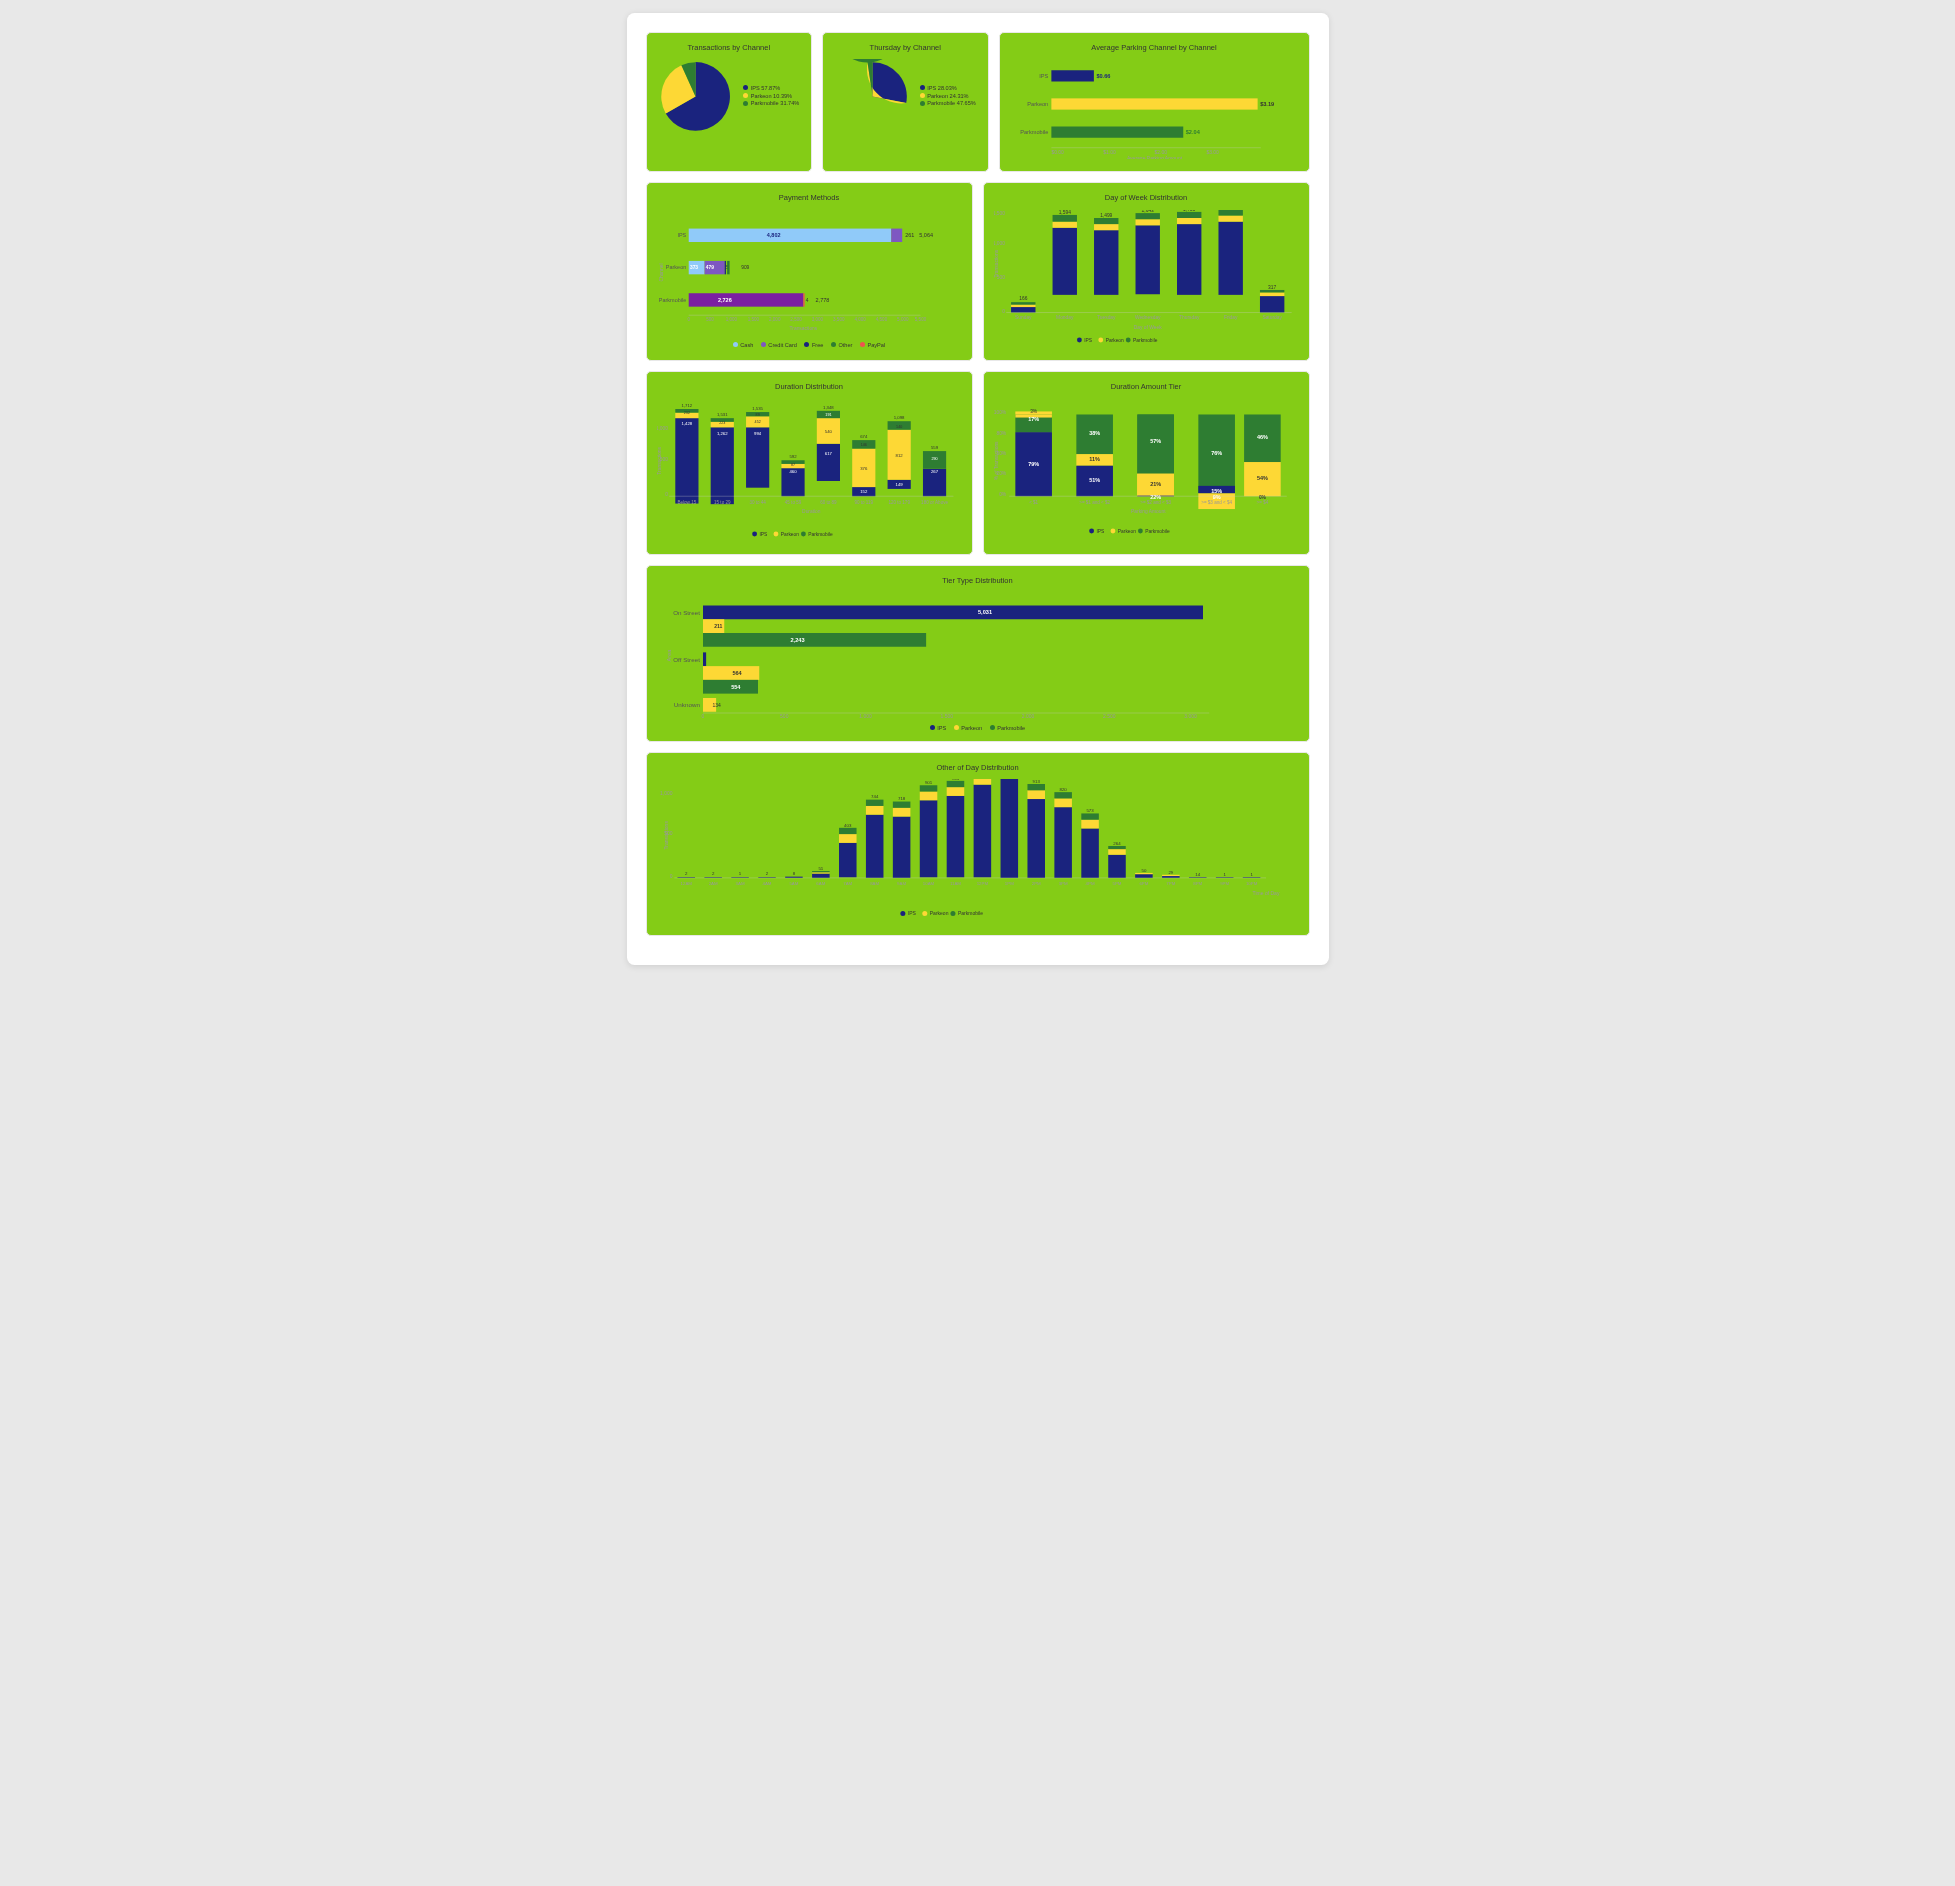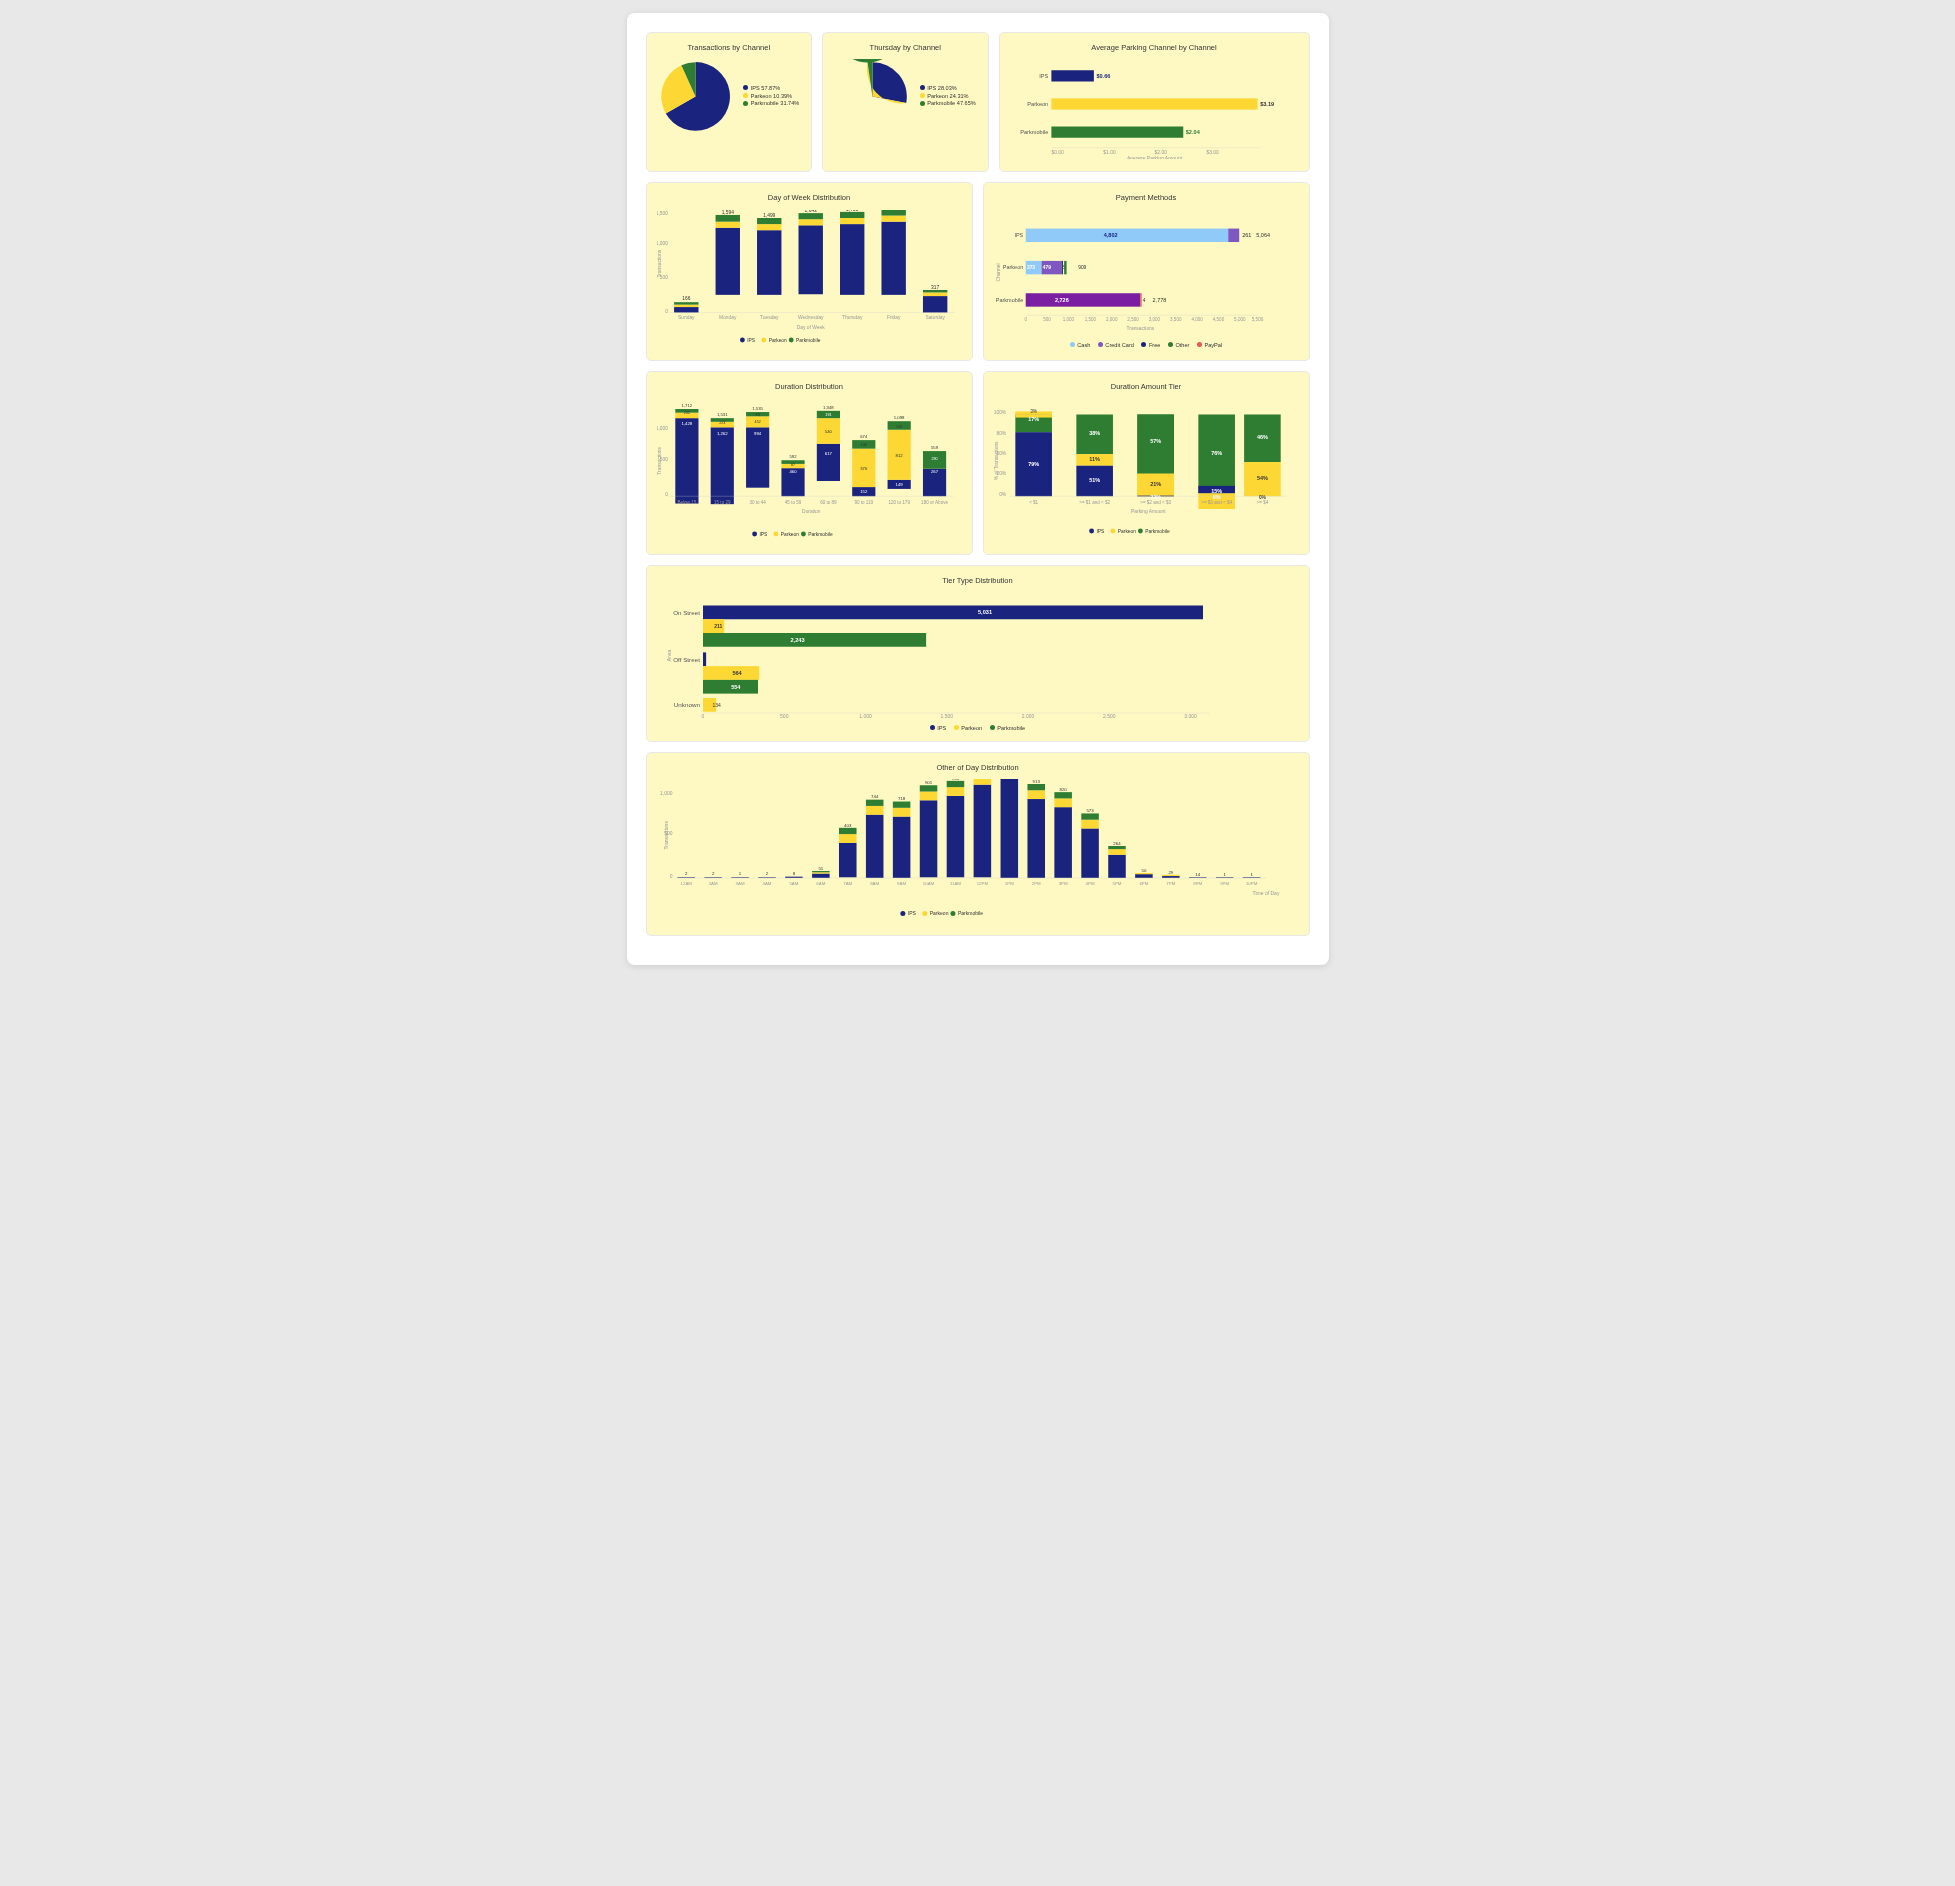--- a/index.html
+++ b/index.html
@@ -11,21 +11,21 @@
     .dashboard {
       background: #fff;
       border-radius: 7.5px;
       padding: 19px;
       max-width: 702px;
       margin: 0 auto;
       box-shadow: 0 1.3px 6.3px rgba(0,0,0,0.1);
     }
     .row { display: flex; gap: 10px; margin-bottom: 10px; }
     .card {
-      background: #fef9c3;
+      background: #84cc16;
       border: 0.6px solid #e8e8e8;
       border-radius: 5px;
       padding: 10px;
       flex: 1;
     }
     .chart-title {
       text-align: center;
       font-size: 7.5px;
       color: #333;
       margin-bottom: 7.5px;
@@ -155,85 +155,20 @@
         <text x="118" y="178" font-size="8" fill="#333">Parkeon</text>
         <circle cx="155" cy="175" r="4" fill="#2e7d32"></circle>
         <text x="163" y="178" font-size="8" fill="#333">Parkmobile</text>
       </svg>
     </div>
   </div>
 
   <div class="row">
 
     <div class="card" style="flex:1">
-      <div class="chart-title">Day of Week Distribution</div>
-      <svg width="100%" height="138" viewBox="0 0 500 220">
-
-        <rect x="28" y="156" width="40" height="9" fill="#1a237e"></rect>
-        <rect x="28" y="152" width="40" height="4" fill="#fdd835"></rect>
-        <rect x="28" y="148" width="40" height="4" fill="#2e7d32"></rect>
-        <text x="48" y="145" font-size="8" fill="#333" text-anchor="middle">166</text>
-
-        <rect x="96" y="26" width="40" height="110" fill="#1a237e"></rect>
-        <rect x="96" y="16" width="40" height="10" fill="#fdd835"></rect>
-        <rect x="96" y="5" width="40" height="11" fill="#2e7d32"></rect>
-        <text x="116" y="3" font-size="8" fill="#333" text-anchor="middle">1,594</text>
-
-        <rect x="164" y="30" width="40" height="106" fill="#1a237e"></rect>
-        <rect x="164" y="20" width="40" height="10" fill="#fdd835"></rect>
-        <rect x="164" y="10" width="40" height="10" fill="#2e7d32"></rect>
-        <text x="184" y="8" font-size="8" fill="#333" text-anchor="middle">1,499</text>
-
-        <rect x="232" y="22" width="40" height="113" fill="#1a237e"></rect>
-        <rect x="232" y="12" width="40" height="10" fill="#fdd835"></rect>
-        <rect x="232" y="2" width="40" height="10" fill="#2e7d32"></rect>
-        <text x="252" y="0" font-size="8" fill="#333" text-anchor="middle">1,643</text>
-
-        <rect x="300" y="20" width="40" height="116" fill="#1a237e"></rect>
-        <rect x="300" y="10" width="40" height="10" fill="#fdd835"></rect>
-        <rect x="300" y="0" width="40" height="10" fill="#2e7d32"></rect>
-        <text x="320" y="-2" font-size="8" fill="#333" text-anchor="middle">1,705</text>
-
-        <rect x="368" y="16" width="40" height="120" fill="#1a237e"></rect>
-        <rect x="368" y="6" width="40" height="10" fill="#fdd835"></rect>
-        <rect x="368" y="-4" width="40" height="10" fill="#2e7d32"></rect>
-        <text x="388" y="-6" font-size="8" fill="#333" text-anchor="middle">1,827</text>
-
-        <rect x="436" y="138" width="40" height="27" fill="#1a237e"></rect>
-        <rect x="436" y="132" width="40" height="6" fill="#fdd835"></rect>
-        <rect x="436" y="128" width="40" height="4" fill="#2e7d32"></rect>
-        <text x="456" y="126" font-size="8" fill="#333" text-anchor="middle">317</text>
-
-        <line x1="20" y1="165" x2="488" y2="165" stroke="#ccc" stroke-width="0.5"></line>
-        <text x="48" y="176" font-size="8" fill="#999" text-anchor="middle">Sunday</text>
-        <text x="116" y="176" font-size="8" fill="#999" text-anchor="middle">Monday</text>
-        <text x="184" y="176" font-size="8" fill="#999" text-anchor="middle">Tuesday</text>
-        <text x="252" y="176" font-size="8" fill="#999" text-anchor="middle">Wednesday</text>
-        <text x="320" y="176" font-size="8" fill="#999" text-anchor="middle">Thursday</text>
-        <text x="388" y="176" font-size="8" fill="#999" text-anchor="middle">Friday</text>
-        <text x="456" y="176" font-size="8" fill="#999" text-anchor="middle">Saturday</text>
-        <text x="252" y="192" font-size="8" fill="#999" text-anchor="middle">Day of Week</text>
-
-        <text x="18" y="165" font-size="8" fill="#999" text-anchor="end">0</text>
-        <text x="18" y="110" font-size="8" fill="#999" text-anchor="end">500</text>
-        <text x="18" y="55" font-size="8" fill="#999" text-anchor="end">1,000</text>
-        <text x="18" y="5" font-size="8" fill="#999" text-anchor="end">1,500</text>
-
-        <text x="6" y="85" font-size="8" fill="#999" transform="rotate(-90,6,85)" text-anchor="middle">Transactions</text>
-
-        <circle cx="140" cy="210" r="4" fill="#1a237e"></circle>
-        <text x="148" y="213" font-size="8" fill="#333">IPS</text>
-        <circle cx="175" cy="210" r="4" fill="#fdd835"></circle>
-        <text x="183" y="213" font-size="8" fill="#333">Parkeon</text>
-        <circle cx="220" cy="210" r="4" fill="#2e7d32"></circle>
-        <text x="228" y="213" font-size="8" fill="#333">Parkmobile</text>
-      </svg>
-    </div>
-
-    <div class="card" style="flex:1">
       <div class="chart-title">Payment Methods</div>
       <svg width="100%" height="125" viewBox="0 0 500 200">
 
         <text x="48" y="42" font-size="9" text-anchor="end" fill="#555">IPS</text>
         <text x="48" y="95" font-size="9" text-anchor="end" fill="#555">Parkeon</text>
         <text x="48" y="148" font-size="9" text-anchor="end" fill="#555">Parkmobile</text>
 
         <rect x="52" y="28" width="332" height="22" fill="#90caf9"></rect>
         <text x="180" y="42" font-size="9" fill="#1a237e" font-weight="bold">4,802</text>
         <rect x="384" y="28" width="18" height="22" fill="#7e57c2"></rect>
@@ -289,20 +224,85 @@
             <span class="legend-sq" style="background:#2e7d32"></span>
             <span>Other</span>
           </div>
         <div class="legend-item">
             <span class="legend-sq" style="background:#ef5350"></span>
             <span>PayPal</span>
           </div>
       </div>
     </div>
 
+    <div class="card" style="flex:1">
+      <div class="chart-title">Day of Week Distribution</div>
+      <svg width="100%" height="138" viewBox="0 0 500 220">
+
+        <rect x="28" y="156" width="40" height="9" fill="#1a237e"></rect>
+        <rect x="28" y="152" width="40" height="4" fill="#fdd835"></rect>
+        <rect x="28" y="148" width="40" height="4" fill="#2e7d32"></rect>
+        <text x="48" y="145" font-size="8" fill="#333" text-anchor="middle">166</text>
+
+        <rect x="96" y="26" width="40" height="110" fill="#1a237e"></rect>
+        <rect x="96" y="16" width="40" height="10" fill="#fdd835"></rect>
+        <rect x="96" y="5" width="40" height="11" fill="#2e7d32"></rect>
+        <text x="116" y="3" font-size="8" fill="#333" text-anchor="middle">1,594</text>
+
+        <rect x="164" y="30" width="40" height="106" fill="#1a237e"></rect>
+        <rect x="164" y="20" width="40" height="10" fill="#fdd835"></rect>
+        <rect x="164" y="10" width="40" height="10" fill="#2e7d32"></rect>
+        <text x="184" y="8" font-size="8" fill="#333" text-anchor="middle">1,499</text>
+
+        <rect x="232" y="22" width="40" height="113" fill="#1a237e"></rect>
+        <rect x="232" y="12" width="40" height="10" fill="#fdd835"></rect>
+        <rect x="232" y="2" width="40" height="10" fill="#2e7d32"></rect>
+        <text x="252" y="0" font-size="8" fill="#333" text-anchor="middle">1,643</text>
+
+        <rect x="300" y="20" width="40" height="116" fill="#1a237e"></rect>
+        <rect x="300" y="10" width="40" height="10" fill="#fdd835"></rect>
+        <rect x="300" y="0" width="40" height="10" fill="#2e7d32"></rect>
+        <text x="320" y="-2" font-size="8" fill="#333" text-anchor="middle">1,705</text>
+
+        <rect x="368" y="16" width="40" height="120" fill="#1a237e"></rect>
+        <rect x="368" y="6" width="40" height="10" fill="#fdd835"></rect>
+        <rect x="368" y="-4" width="40" height="10" fill="#2e7d32"></rect>
+        <text x="388" y="-6" font-size="8" fill="#333" text-anchor="middle">1,827</text>
+
+        <rect x="436" y="138" width="40" height="27" fill="#1a237e"></rect>
+        <rect x="436" y="132" width="40" height="6" fill="#fdd835"></rect>
+        <rect x="436" y="128" width="40" height="4" fill="#2e7d32"></rect>
+        <text x="456" y="126" font-size="8" fill="#333" text-anchor="middle">317</text>
+
+        <line x1="20" y1="165" x2="488" y2="165" stroke="#ccc" stroke-width="0.5"></line>
+        <text x="48" y="176" font-size="8" fill="#999" text-anchor="middle">Sunday</text>
+        <text x="116" y="176" font-size="8" fill="#999" text-anchor="middle">Monday</text>
+        <text x="184" y="176" font-size="8" fill="#999" text-anchor="middle">Tuesday</text>
+        <text x="252" y="176" font-size="8" fill="#999" text-anchor="middle">Wednesday</text>
+        <text x="320" y="176" font-size="8" fill="#999" text-anchor="middle">Thursday</text>
+        <text x="388" y="176" font-size="8" fill="#999" text-anchor="middle">Friday</text>
+        <text x="456" y="176" font-size="8" fill="#999" text-anchor="middle">Saturday</text>
+        <text x="252" y="192" font-size="8" fill="#999" text-anchor="middle">Day of Week</text>
+
+        <text x="18" y="165" font-size="8" fill="#999" text-anchor="end">0</text>
+        <text x="18" y="110" font-size="8" fill="#999" text-anchor="end">500</text>
+        <text x="18" y="55" font-size="8" fill="#999" text-anchor="end">1,000</text>
+        <text x="18" y="5" font-size="8" fill="#999" text-anchor="end">1,500</text>
+
+        <text x="6" y="85" font-size="8" fill="#999" transform="rotate(-90,6,85)" text-anchor="middle">Transactions</text>
+
+        <circle cx="140" cy="210" r="4" fill="#1a237e"></circle>
+        <text x="148" y="213" font-size="8" fill="#333">IPS</text>
+        <circle cx="175" cy="210" r="4" fill="#fdd835"></circle>
+        <text x="183" y="213" font-size="8" fill="#333">Parkeon</text>
+        <circle cx="220" cy="210" r="4" fill="#2e7d32"></circle>
+        <text x="228" y="213" font-size="8" fill="#333">Parkmobile</text>
+      </svg>
+    </div>
+
   </div>
 
   <div class="row">
 
     <div class="card" style="flex:1">
       <div class="chart-title">Duration Distribution</div>
       <svg width="100%" height="144" viewBox="0 0 500 230">
 
         <rect x="30" y="30" width="38" height="140" fill="#1a237e"></rect>
         <rect x="30" y="21" width="38" height="9" fill="#fdd835"></rect>

